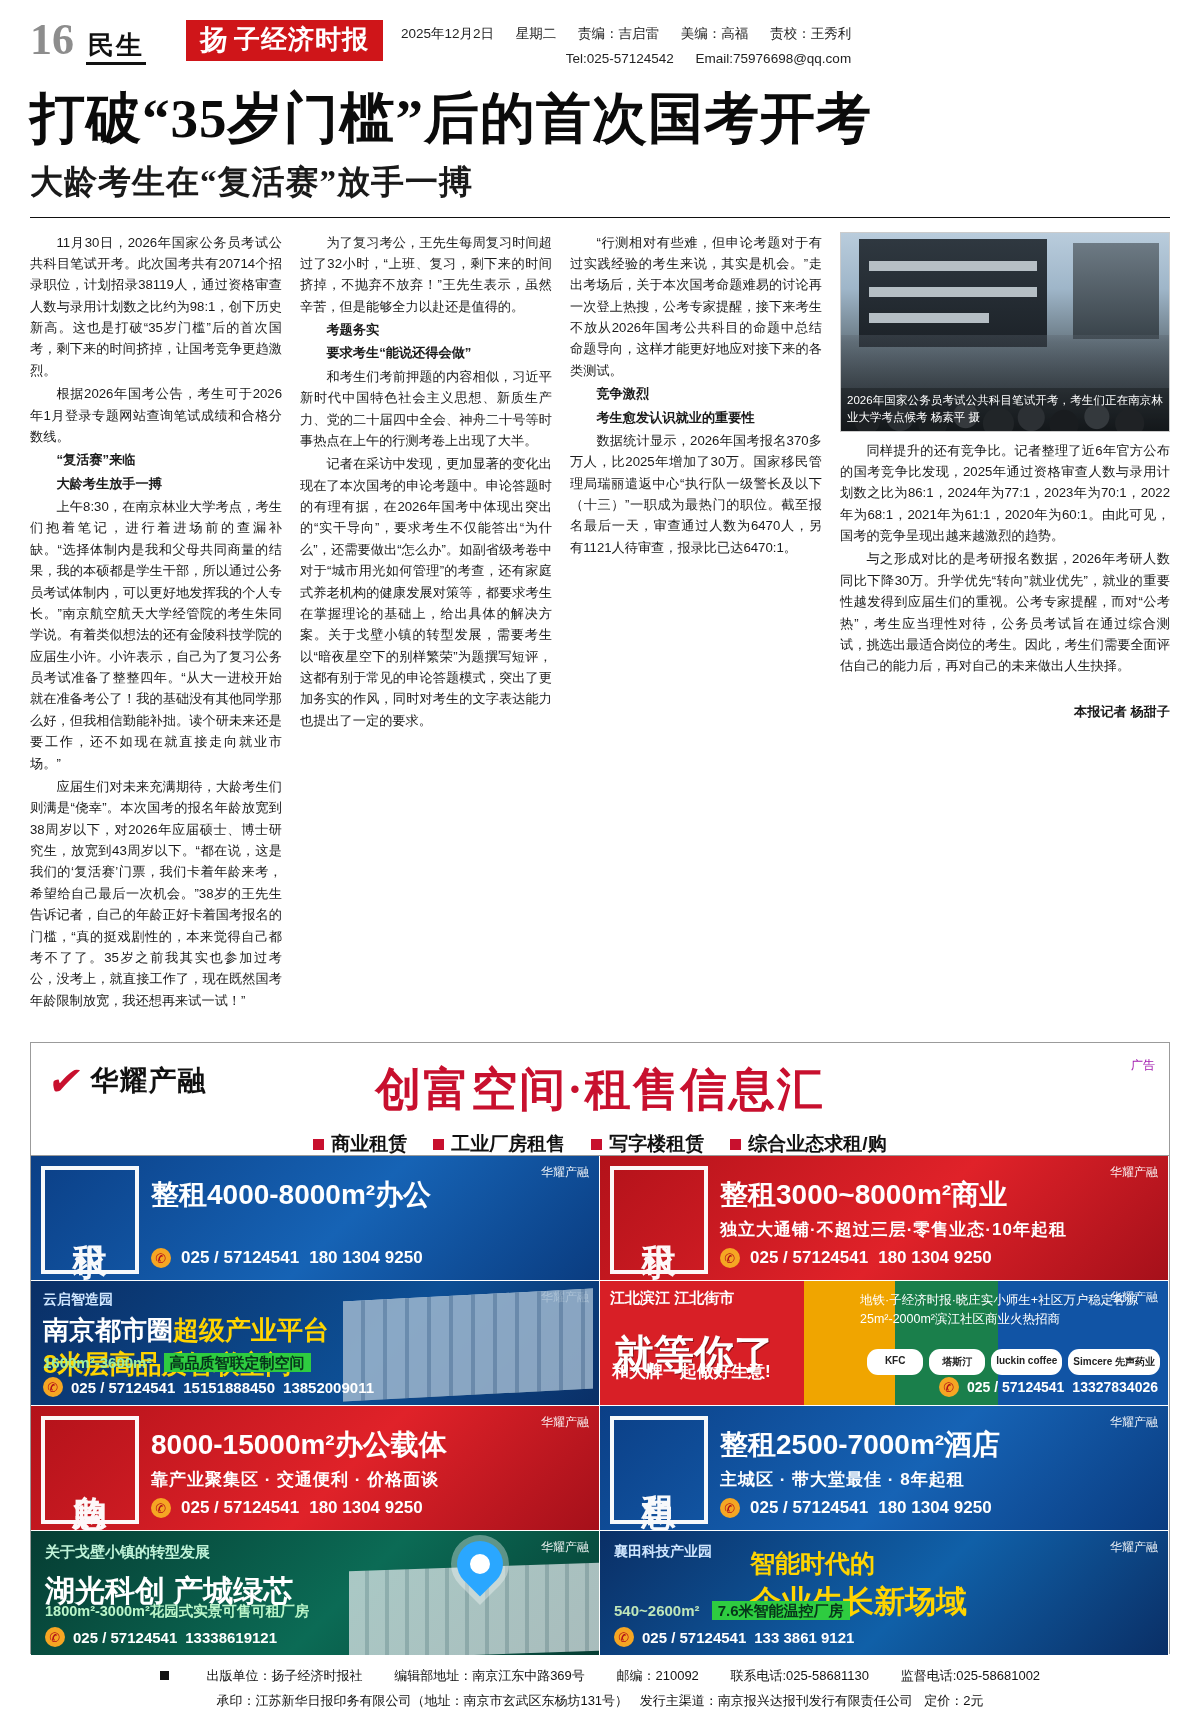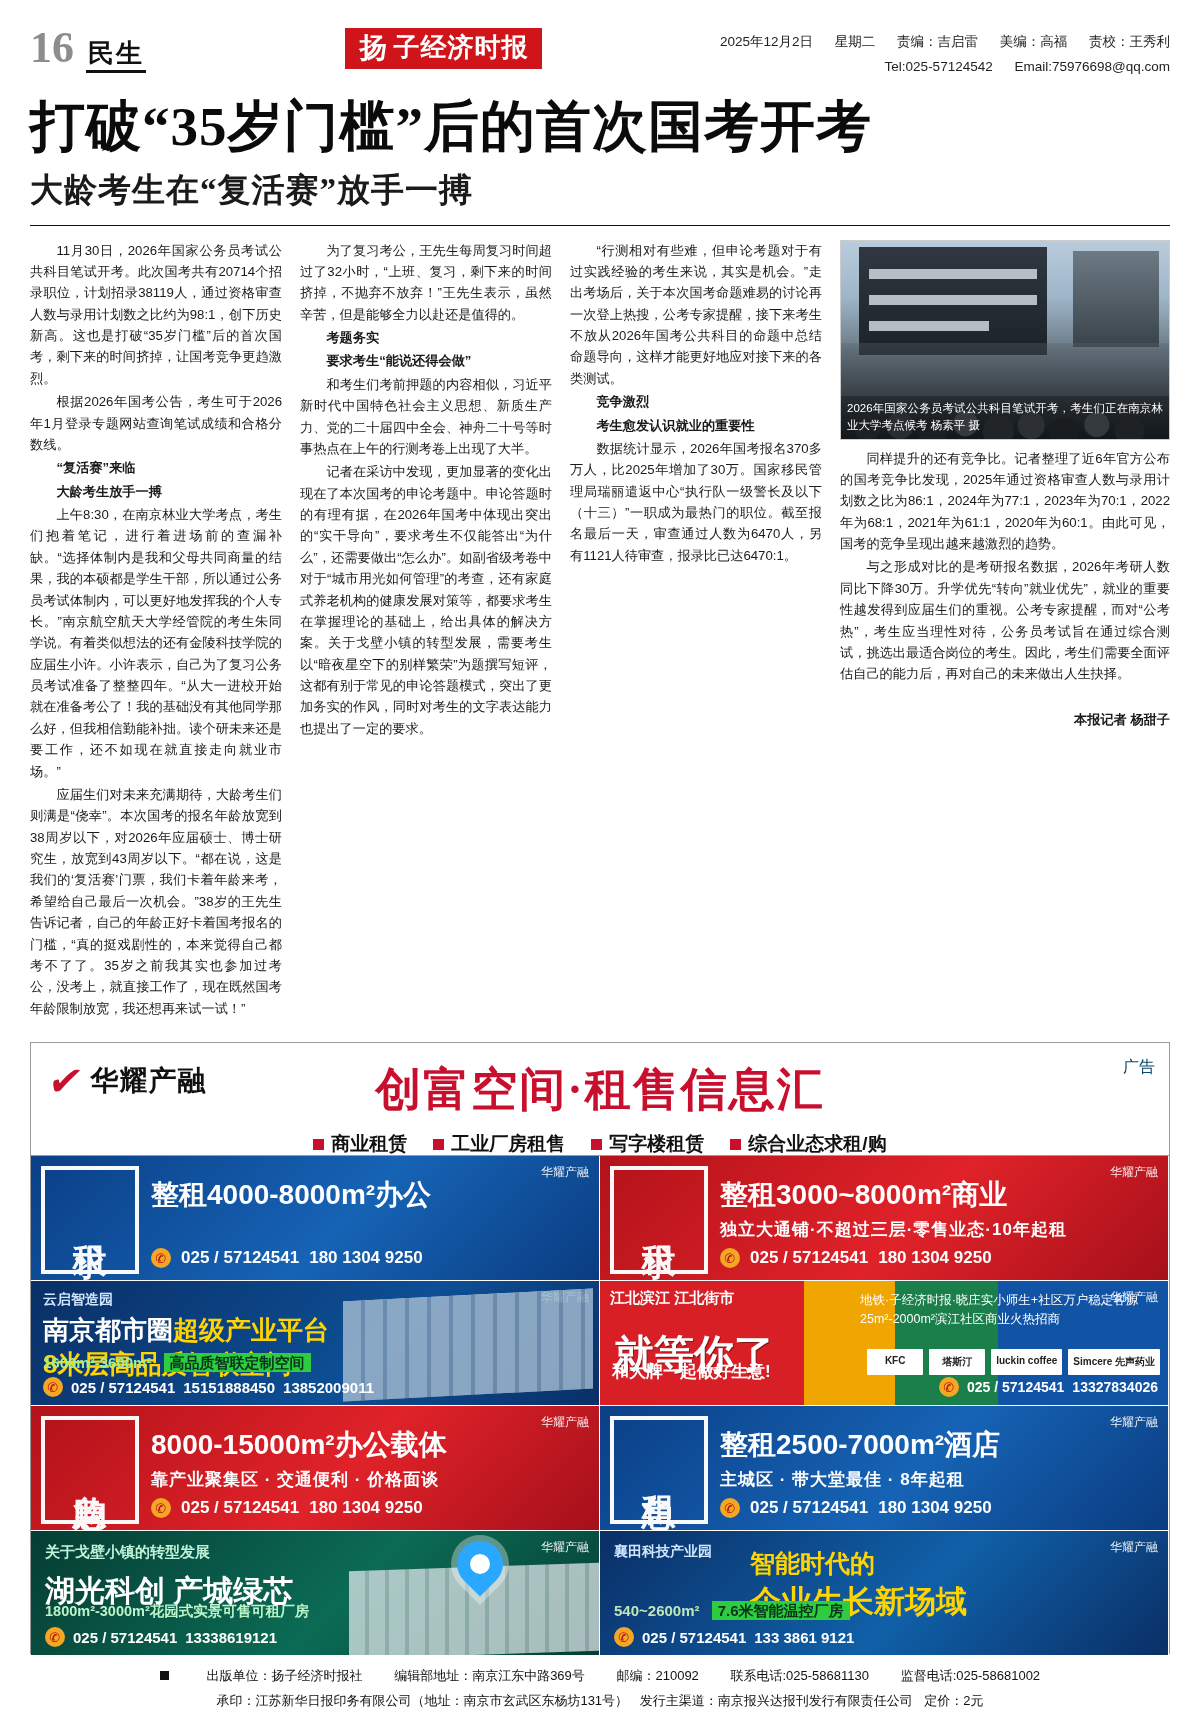--- a/index.html
+++ b/index.html
@@ -7,21 +7,21 @@
     width:1200px;height:1726px;
     background:#ffffff;
     font-family:"Liberation Sans","DejaVu Sans",sans-serif;
     color:#111;
     position:relative;
     overflow:hidden;
   }
   .page{position:relative;width:1200px;height:1726px;box-sizing:border-box;padding:18px 30px 0 30px;}
 
   
-  .masthead{display:flex;align-items:flex-start;justify-content:space-between;height:62px;margin-top:8px;}
+  .masthead{display:flex;align-items:flex-start;height:62px;}
   .mh-left{display:flex;align-items:baseline;gap:12px;}
   .pagenum{font-size:44px;font-weight:bold;color:#8d8d8d;line-height:1;font-family:"Liberation Serif",serif;}
   .section-name{font-size:26px;font-weight:bold;color:#111;letter-spacing:2px;border-bottom:3px solid #111;padding:0 2px 4px 2px;line-height:1;}
   .mh-mid{margin-left:40px;margin-top:2px;}
   .logo-box{background:#cf1519;color:#fff;padding:6px 14px 7px 14px;display:flex;align-items:center;gap:6px;}
   .logo-yang{font-family:"Liberation Serif",serif;font-size:28px;font-weight:bold;line-height:1;}
   .logo-rest{font-family:"Liberation Serif",serif;font-size:26px;font-weight:bold;letter-spacing:1px;line-height:1;}
   .mh-right{text-align:right;font-size:13.5px;color:#222;line-height:1.85;margin-top:4px;}
   .mh-right .r1 span{margin-left:18px;}
   .mh-right .r2 span{margin-left:18px;}
@@ -63,21 +63,21 @@
 
   
   .adzone{position:absolute;left:30px;top:1042px;width:1140px;height:612px;border:1px solid #9b9b9b;box-sizing:border-box;background:#fff;}
   .ad-head{height:112px;position:relative;padding:8px 12px 0 12px;box-sizing:border-box;}
   .brand{display:flex;align-items:center;gap:8px;position:absolute;left:18px;top:18px;}
   .brand-mark{font-size:40px;color:#c8102e;font-weight:bold;line-height:1;transform:skewX(-10deg);}
   .brand-text{font-size:28px;font-weight:bold;color:#111;letter-spacing:1px;}
   .ad-title{text-align:center;font-family:"Liberation Serif",serif;font-size:46px;font-weight:bold;color:#c8102e;letter-spacing:2px;padding-top:8px;}
   .ad-sub{display:flex;justify-content:center;gap:26px;font-size:19px;font-weight:bold;color:#111;margin-top:10px;}
   .ad-sub i{display:inline-block;width:11px;height:11px;background:#c8102e;margin-right:7px;font-style:normal;}
-  .ad-flag{position:absolute;right:14px;top:14px;font-size:16px;color:#0c4a6e;}
+  .ad-flag{position:absolute;right:14px;top:14px;font-size:12px;color:#a21caf;}
 
   .ad-grid{display:grid;grid-template-columns:1fr 1fr;grid-template-rows:repeat(4,125px);gap:0;border-top:1px solid #9b9b9b;}
   .cell{position:relative;overflow:hidden;border-right:1px solid #fff;border-bottom:1px solid #fff;box-sizing:border-box;color:#fff;}
   .stamp{position:absolute;left:10px;top:10px;width:90px;height:100px;border:4px solid #fff;display:flex;align-items:center;justify-content:center;
          font-size:34px;font-weight:bold;line-height:1.02;letter-spacing:2px;writing-mode:vertical-rl;text-orientation:upright;color:#fff;opacity:.97;}
   .cell .hdl{position:absolute;left:120px;top:20px;right:10px;font-size:28px;font-weight:bold;letter-spacing:0px;}
   .cell .sub{position:absolute;left:120px;top:62px;right:10px;font-size:17px;font-weight:bold;letter-spacing:1px;}
   .cell .phone{position:absolute;left:120px;bottom:12px;font-size:17px;font-weight:bold;display:flex;align-items:center;gap:10px;}
   .pico{display:inline-flex;align-items:center;justify-content:center;width:20px;height:20px;border-radius:50%;background:#f5a623;color:#b10d18;font-size:13px;}
   .hy-tag{position:absolute;right:10px;top:8px;font-size:12px;color:#fff;opacity:.92;display:flex;align-items:center;gap:4px;}
@@ -98,21 +98,21 @@
   .c3 .t3 b{background:#2ecc40;color:#06351a;padding:1px 6px;margin-left:8px;}
   .c3 .ph{position:absolute;left:12px;bottom:8px;font-size:15px;font-weight:bold;display:flex;align-items:center;gap:8px;}
   .c3 .bldg{position:absolute;right:6px;top:14px;width:250px;height:100px;background:
       repeating-linear-gradient(90deg,#9fb8cf 0 18px,#7b97b3 18px 22px),
       linear-gradient(180deg,#cfe0ef,#6f8aa3);opacity:.85;transform:skewY(-3deg);}
   .c4 .t1{position:absolute;left:14px;top:46px;font-size:40px;font-weight:bold;color:#fff;text-shadow:1px 1px 0 #0006;text-align:center;}
   .c4 .t2{position:absolute;left:12px;bottom:22px;font-size:17px;font-weight:bold;}
   .c4 .topbar{position:absolute;left:10px;top:8px;font-size:15px;font-weight:bold;color:#fff;}
   .c4 .rtext{position:absolute;right:8px;top:10px;width:300px;font-size:12.5px;line-height:1.5;text-align:left;color:#fff;}
   .c4 .logos{position:absolute;right:8px;bottom:30px;display:flex;gap:6px;}
-  .c4 .logos span{background:#fff;color:#222;font-size:10px;font-weight:bold;padding:6px 5px;border-radius:1px;min-width:46px;text-align:center;}
+  .c4 .logos span{background:#fff;color:#222;font-size:10px;font-weight:bold;padding:6px 5px;border-radius:11px;min-width:46px;text-align:center;}
   .c4 .ph{position:absolute;right:10px;bottom:8px;font-size:14px;font-weight:bold;display:flex;align-items:center;gap:8px;}
   .c7 .pill{position:absolute;left:14px;top:12px;font-size:15px;font-weight:bold;color:#bff3d8;}
   .c7 .t1{position:absolute;left:14px;top:40px;font-size:30px;font-weight:bold;}
   .c7 .t3{position:absolute;left:14px;bottom:34px;font-size:14.5px;font-weight:bold;color:#baf5c9;}
   .c7 .ph{position:absolute;left:14px;bottom:8px;font-size:15px;font-weight:bold;display:flex;align-items:center;gap:8px;}
   .c7 .pin{position:absolute;right:96px;top:10px;width:46px;height:46px;border-radius:50% 50% 50% 0;transform:rotate(-45deg);background:#2aa7ff;box-shadow:0 0 0 6px rgba(255,255,255,.35);}
   .c7 .pin:after{content:"";position:absolute;left:13px;top:13px;width:20px;height:20px;border-radius:50%;background:#fff;}
   .c7 .city{position:absolute;right:0;bottom:0;width:250px;height:88px;background:
       repeating-linear-gradient(90deg,#dfe7ea 0 16px,#b9c6cc 16px 20px);opacity:.75;transform:skewY(-2deg);}
   .c8 .pill{position:absolute;left:14px;top:12px;font-size:14px;font-weight:bold;color:#cfe6ff;}

